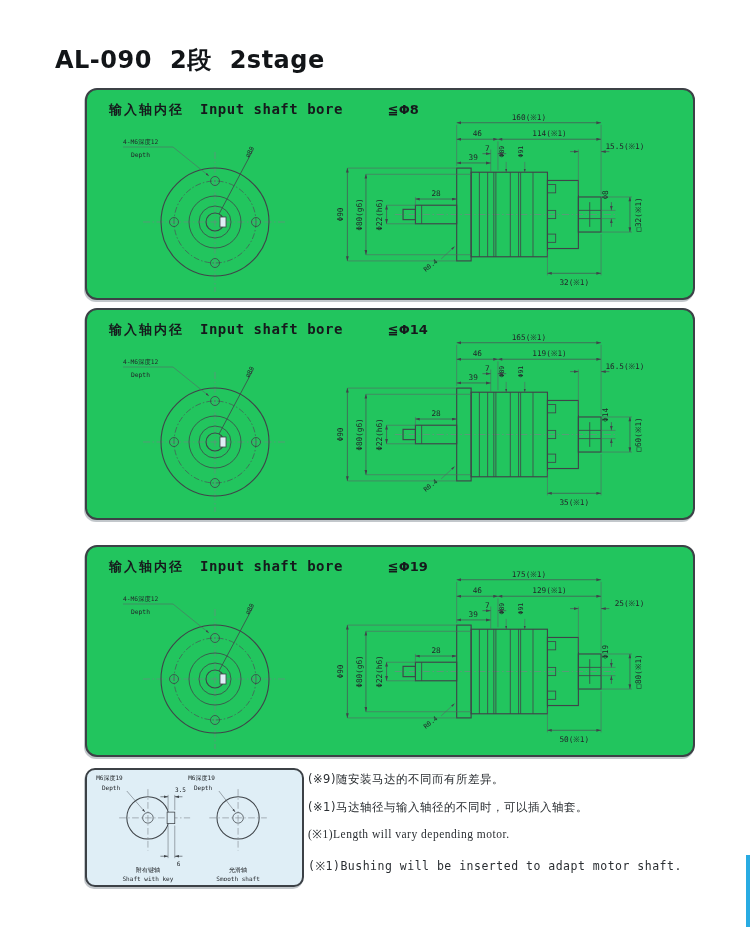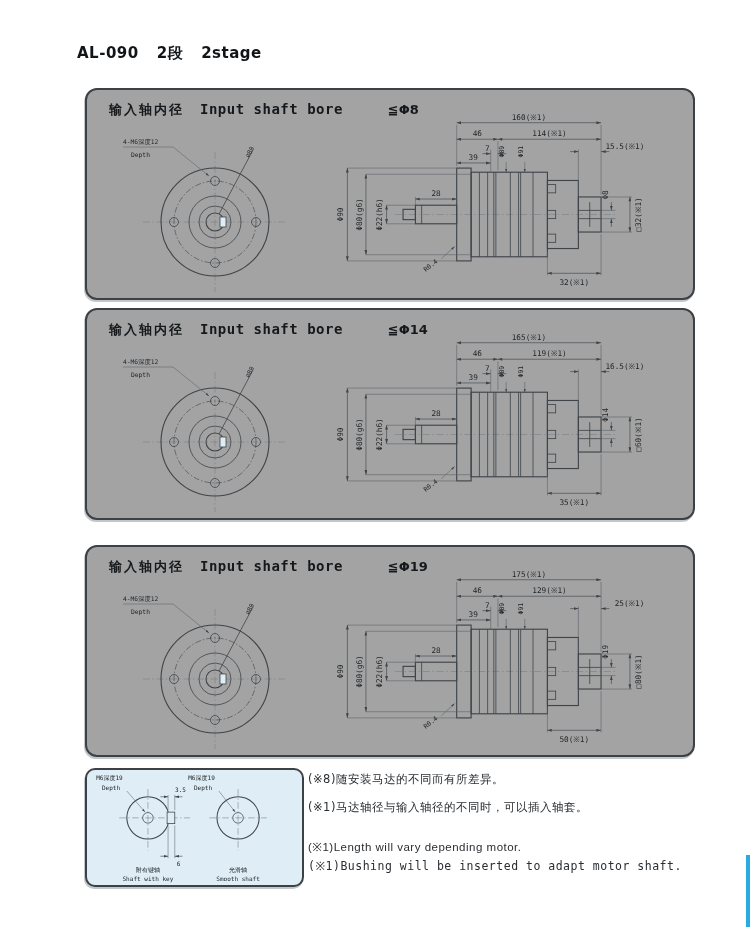--- a/index.html
+++ b/index.html
@@ -2,27 +2,27 @@
 <html><head>
 <meta charset="utf-8">
 <style>
   html,body{margin:0;padding:0;}
   body{
     width:750px;height:927px;position:relative;background:#ffffff;
     font-family:"DejaVu Sans","Liberation Sans",sans-serif;color:#1b1f23;
     overflow:hidden;
   }
   .page-title{
-    position:absolute;left:55px;top:44px;font-size:15px;font-weight:bold;
-    color:#121518;letter-spacing:.5px;margin-left:22px;
+    position:absolute;left:55px;top:44px;font-size:24px;font-weight:bold;
+    color:#121518;letter-spacing:.5px;
   }
   .page-title span{margin-right:18px;}
   .panel{
     position:absolute;left:85px;width:606px;height:208px;
-    background:#a3a3a3;border:2px solid #3c4146;border-radius:12px;
+    background:#22c55e;border:2px solid #3c4146;border-radius:12px;
     box-shadow:-1px 2px 0 rgba(120,130,140,.45);
   }
   .panel-hd{
     position:absolute;left:22px;top:11px;display:flex;align-items:baseline;gap:16px;
     white-space:nowrap;
   }
   .hd-cn{font-size:13px;font-weight:bold;color:#16191c;letter-spacing:2px;}
   .hd-en{font-size:14px;font-weight:bold;color:#16191c;
     font-family:"DejaVu Sans Mono","Liberation Mono",monospace;letter-spacing:.5px;}
   .hd-bore{font-size:13px;font-weight:bold;color:#16191c;margin-left:29px;}
@@ -30,21 +30,21 @@
   .sideview{position:absolute;left:248px;top:16px;}
   .shaft-panel{
     position:absolute;left:85px;top:768px;width:215px;height:115px;
     background:#dfeef6;border:2px solid #3c4146;border-radius:10px;
     box-shadow:-1px 2px 0 rgba(120,130,140,.45);
   }
   .notes{position:absolute;left:308px;top:772px;width:420px;}
   .note-line{font-size:11.5px;color:#2a2e32;letter-spacing:.5px;}
   .note-cn1{position:absolute;top:0;}
   .note-cn2{position:absolute;top:28px;}
-  .note-en1{position:absolute;top:67px;font-family:Liberation Sans, sans-serif;}
+  .note-en1{position:absolute;top:54px;font-family:Liberation Serif, serif;}
   .note-en2{position:absolute;top:86px;font-family:"DejaVu Sans Mono","Liberation Mono",monospace;}
   .edge-accent{position:absolute;right:0;bottom:0;width:4px;height:72px;background:#29abe2;}
   
   .dln{fill:none;stroke:#3f4449;stroke-width:1.1;}
   .dln2{fill:none;stroke:#3f4449;stroke-width:.8;}
   .dim{fill:none;stroke:#4a5056;stroke-width:.7;}
   .ext{fill:none;stroke:#5a6066;stroke-width:.55;}
   .cl{fill:none;stroke:#7a8087;stroke-width:.6;stroke-dasharray:7 2.5 1.5 2.5;}
   .dt{font:7.5px "DejaVu Sans Mono","Liberation Mono",monospace;fill:#22262a;}
   .dts{font:6.3px "DejaVu Sans Mono","Liberation Mono",monospace;fill:#22262a;}
@@ -500,19 +500,19 @@
       <line class="ext" x1="132" y1="24" x2="149" y2="46" marker-end="url(#mE)"></line>
       <text class="dts" x="100" y="12">M6深度19</text>
       <text class="dts" x="106" y="23">Depth</text>
       <text class="dts mid" x="152" y="108">光滑轴</text>
       <text class="dts mid" x="152" y="118">Smooth shaft</text>
     </g>
   </svg>
 </div>
 
 <div class="notes">
-  <div class="note-line note-cn1">(※8)随安装马达的不同而有所差异。</div>
+  <div class="note-line note-cn1">(※9)随安装马达的不同而有所差异。</div>
   <div class="note-line note-cn2">(※1)马达轴径与输入轴径的不同时，可以插入轴套。</div>
   <div class="note-line note-en1">(※1)Length will vary depending motor.</div>
   <div class="note-line note-en2">(※1)Bushing will be inserted to adapt motor shaft.</div>
 </div>
 
 <div class="edge-accent"></div>
 
 </body></html>

